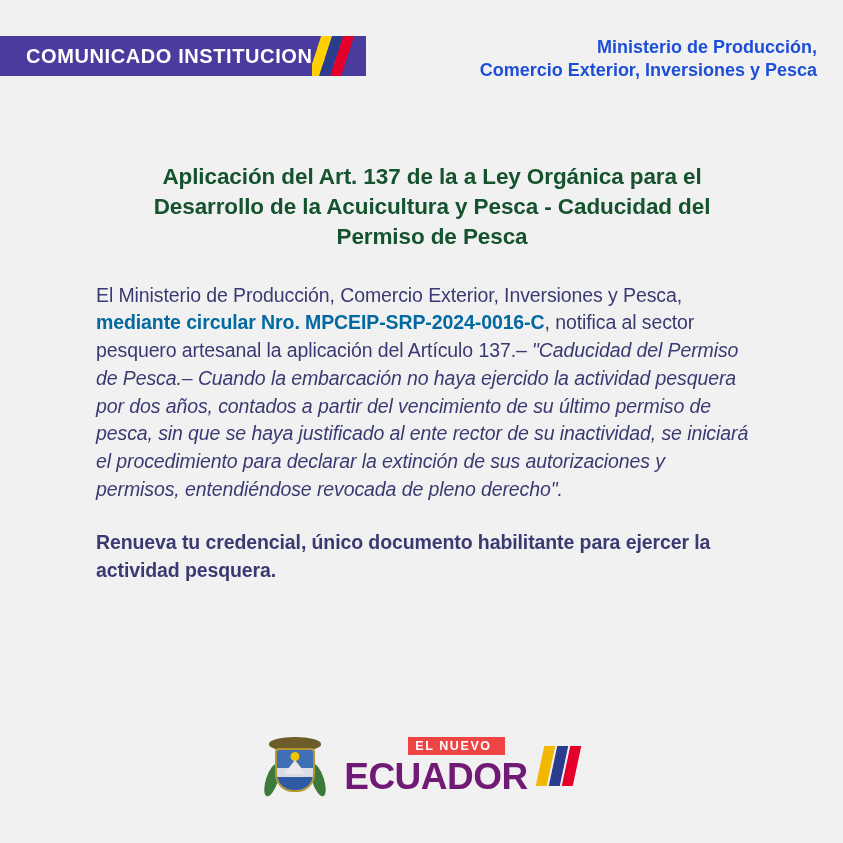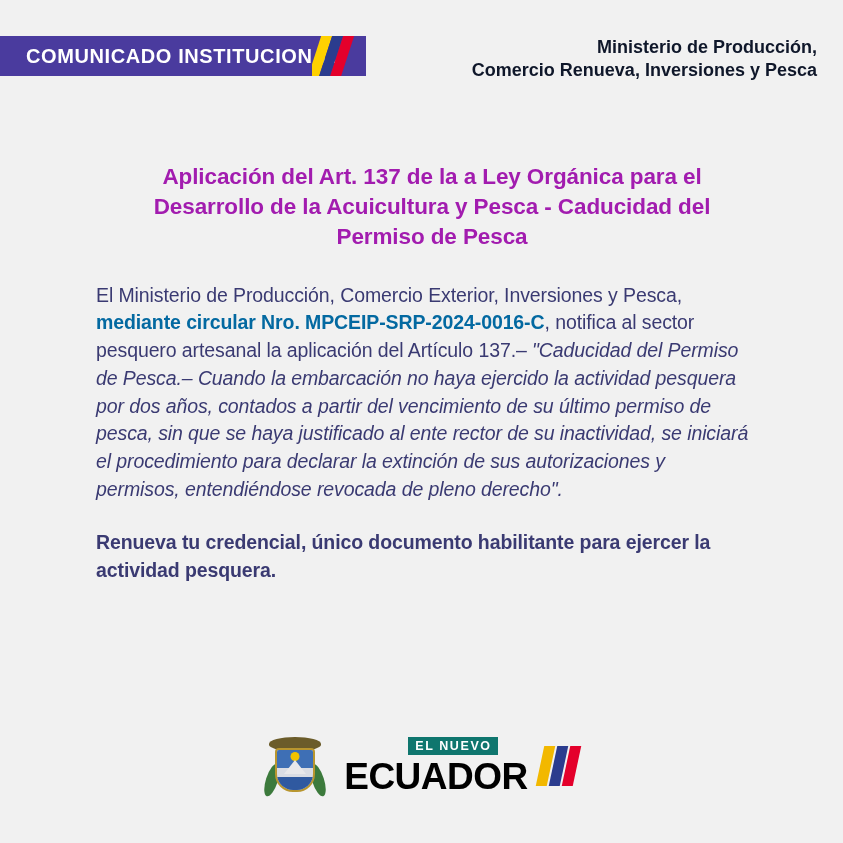--- a/index.html
+++ b/index.html
@@ -68,36 +68,36 @@
   .ministry {
     position: absolute;
     right: 26px;
     top: 36px;
     text-align: right;
     line-height: 1.28;
   }
   .ministry div {
     font-size: 18px;
     font-weight: bold;
-    color: #0f172a;
+    color: #1d4ed8;
     white-space: nowrap;
   }
 
   
   .content {
     position: absolute;
     left: 96px;
     right: 90px;
     top: 162px;
   }
   .title {
     font-size: 22.5px;
     font-weight: bold;
     line-height: 1.33;
-    color: #a21caf;
+    color: #14532d;
     text-align: center;
     margin: 0 0 30px 15px;
     letter-spacing: -0.1px;
   }
   p.para {
     font-size: 19.5px;
     line-height: 1.42;
     color: #3a3a72;
     margin: 0 0 26px 0;
     text-align: left;
@@ -183,34 +183,34 @@
     align-items: center;
     gap: 10px;
   }
   .brand-text {
     display: flex;
     flex-direction: column;
     align-items: flex-start;
     line-height: 1;
   }
   .brand-kicker {
-    background: #0f766e;
+    background: #ef4444;
     color: #ffffff;
     font-size: 12.5px;
     font-weight: bold;
     letter-spacing: 1.6px;
-    padding: 3px 6px 2px 7px;
+    padding: 3px 13px 2px 7px;
     margin-left: 64px;
     margin-bottom: 3px;
   }
   .brand-main {
     font-size: 37px;
     font-weight: bold;
     letter-spacing: -0.5px;
-    color: #000000;
+    color: #701a75;
   }
   .brand-flag {
     display: flex;
     height: 40px;
     align-items: stretch;
     margin-left: 2px;
   }
   .brand-flag i {
     display: block;
     width: 11px;
@@ -231,21 +231,21 @@
     <div class="banner">
       <span class="banner-label">COMUNICADO INSTITUCIONAL</span>
     </div>
     <div class="flag-slash">
       <span class="s1"></span>
         <span class="s2"></span>
         <span class="s3"></span>
     </div>
     <div class="ministry">
       <div>Ministerio de Producción,</div>
-      <div>Comercio Renueva, Inversiones y Pesca</div>
+      <div>Comercio Exterior, Inversiones y Pesca</div>
     </div>
   </div>
 
   <div class="content">
     <h1 class="title">Aplicación del Art. 137 de la a Ley Orgánica para el Desarrollo de la Acuicultura y Pesca - Caducidad del Permiso de Pesca</h1>
 
     <p class="para"><span>El Ministerio de Producción, Comercio Exterior, Inversiones y Pesca, </span><span class="b">mediante circular Nro. MPCEIP-SRP-2024-0016-C</span><span>, notifica al sector pesquero artesanal la aplicación del Artículo 137.– </span><span class="i">"Caducidad del Permiso de Pesca.– Cuando la embarcación no haya ejercido la actividad pesquera por dos años, contados a partir del vencimiento de su último permiso de pesca, sin que se haya justificado al ente rector de su inactividad, se iniciará el procedimiento para declarar la extinción de sus autorizaciones y permisos, entendiéndose revocada de pleno derecho".</span></p>
 
 
     <p class="para strong-close">Renueva tu credencial, único documento habilitante para ejercer la actividad pesquera.</p>

